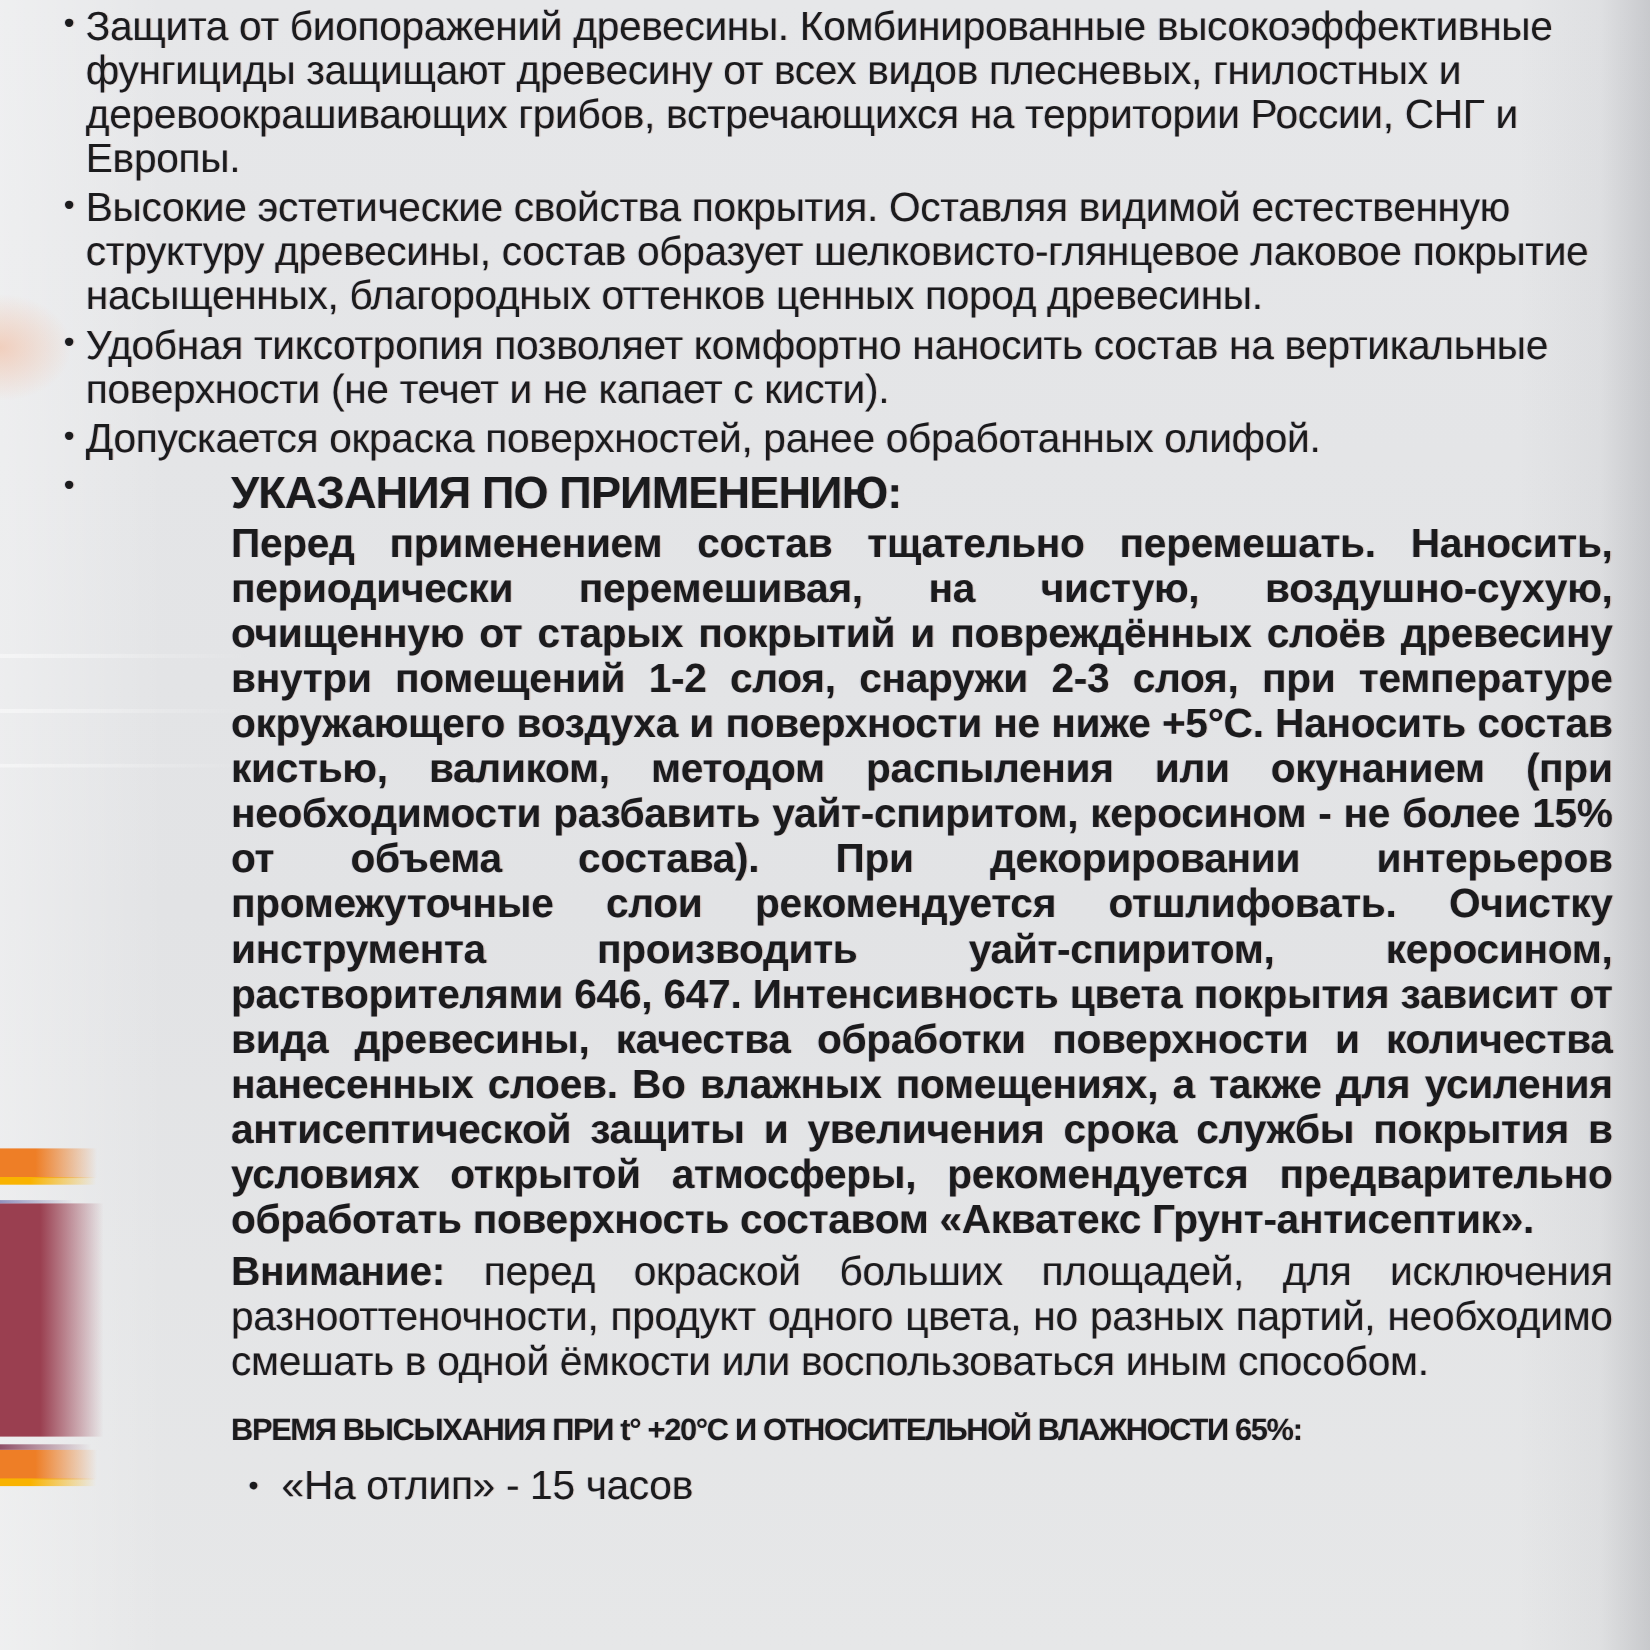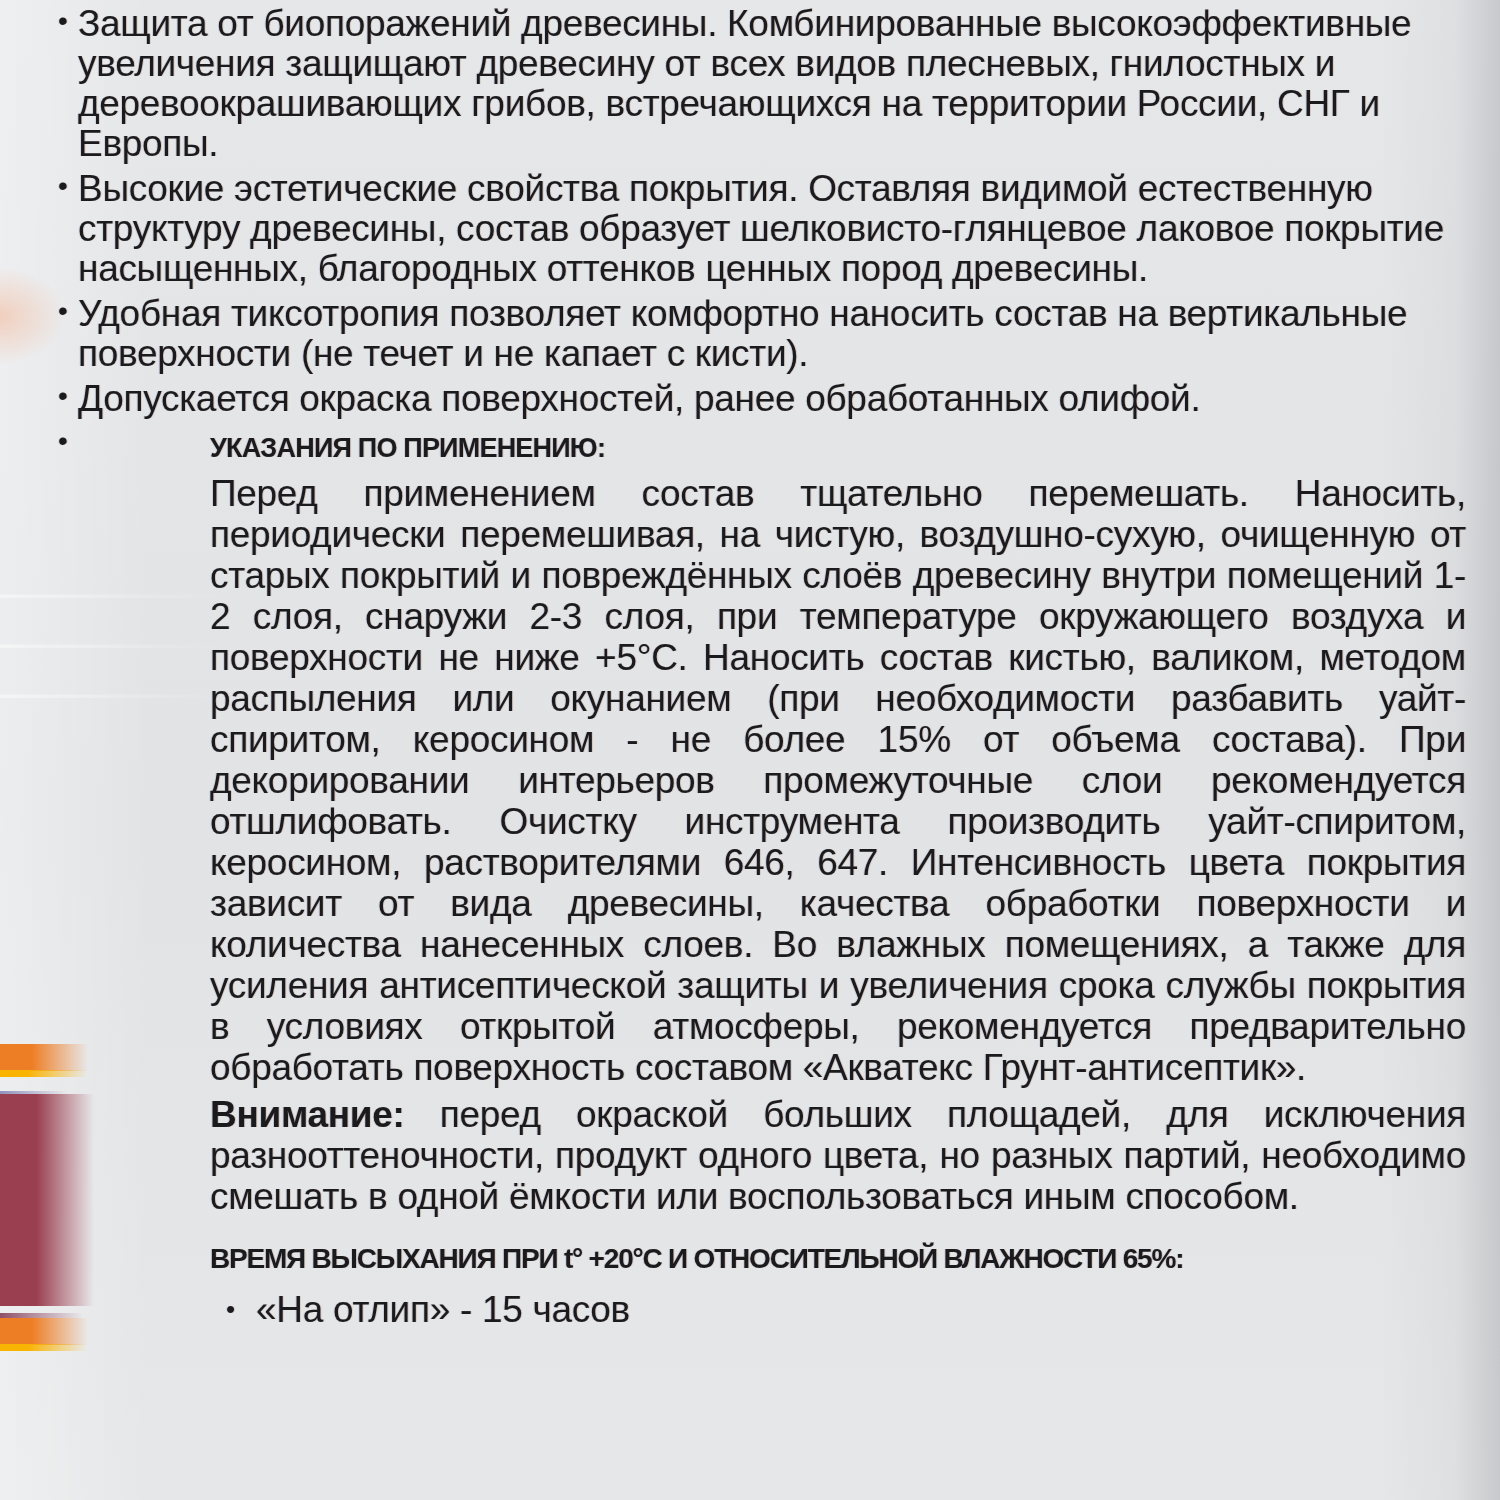--- a/index.html
+++ b/index.html
@@ -52,22 +52,22 @@
   }
   
   .content{
     position:absolute;left:0;top:0;width:1500px;height:1500px;
     padding:4px 34px 0 58px;box-sizing:border-box;
     font-size:37px;line-height:40px;letter-spacing:-0.3px;
   }
   .feature{position:relative;padding-left:20px;margin-bottom:5px;}
   .feature .bullet{position:absolute;left:0;top:-3px;font-size:28px;}
   .usage{margin-left:152px;line-height:41px;}
-  .usage-heading{font-size:27px;font-weight:bold;letter-spacing:-0.8px;line-height:46px;margin:6px 0 2px;}
-  .para{text-align:justify;}
+  .usage-heading{font-size:41px;font-weight:bold;letter-spacing:-0.8px;line-height:46px;margin:6px 0 2px;}
+  .para{text-align:justify;font-weight:bold;}
   .attention{text-align:justify;margin-top:6px;}
   .attention .att-label{font-weight:bold;}
   .trial{margin-top:4px;text-align:justify;}
   .drying-heading{
     font-size:28px;font-weight:bold;letter-spacing:-1.2px;line-height:44px;
     margin-top:20px;white-space:nowrap;
   }
   .drying-list{margin-top:8px;padding-left:16px;}
   .drying-item{position:relative;padding-left:30px;margin-bottom:8px;line-height:42px;}
   .drying-item .bullet{position:absolute;left:0;top:-1px;font-size:26px;}
@@ -81,21 +81,21 @@
   <div class="crease"></div>
   <div class="stripe-orange top"></div>
   <div class="block-maroon"></div>
   <div class="stripe-orange bottom"></div>
 
   <div class="content">
 
     <div class="features">
       <div class="feature">
         <span class="bullet">•</span>
-        <span>Защита от биопоражений древесины. Комбинированные высокоэффективные увеличения защищают древесину от всех видов плесневых, гнилостных и деревоокрашивающих грибов, встречающихся на территории России, СНГ и Европы.</span>
+        <span>Защита от биопоражений древесины. Комбинированные высокоэффективные фунгициды защищают древесину от всех видов плесневых, гнилостных и деревоокрашивающих грибов, встречающихся на территории России, СНГ и Европы.</span>
       </div>
       <div class="feature">
         <span class="bullet">•</span>
         <span>Высокие эстетические свойства покрытия. Оставляя видимой естественную структуру древесины, состав образует шелковисто-глянцевое лаковое покрытие насыщенных, благородных оттенков ценных пород древесины.</span>
       </div>
       <div class="feature">
         <span class="bullet">•</span>
         <span>Удобная тиксотропия позволяет комфортно наносить состав на вертикальные поверхности (не течет и не капает с кисти).</span>
       </div>
       <div class="feature">

